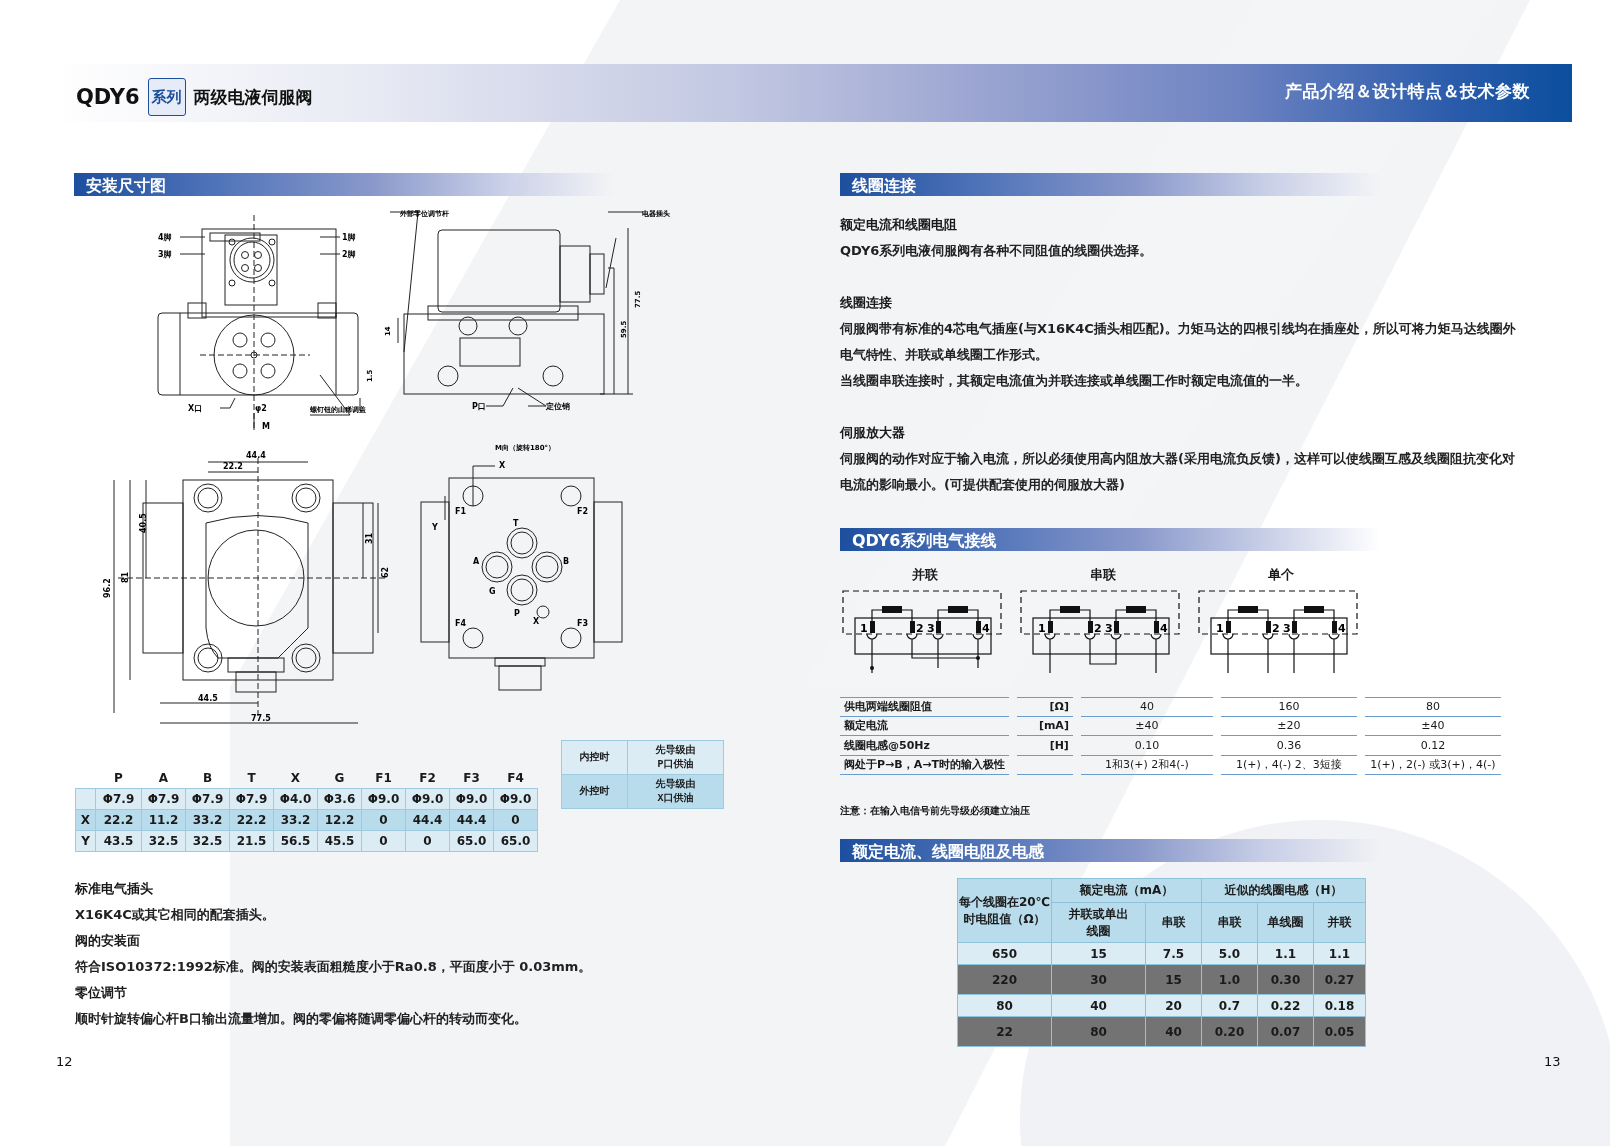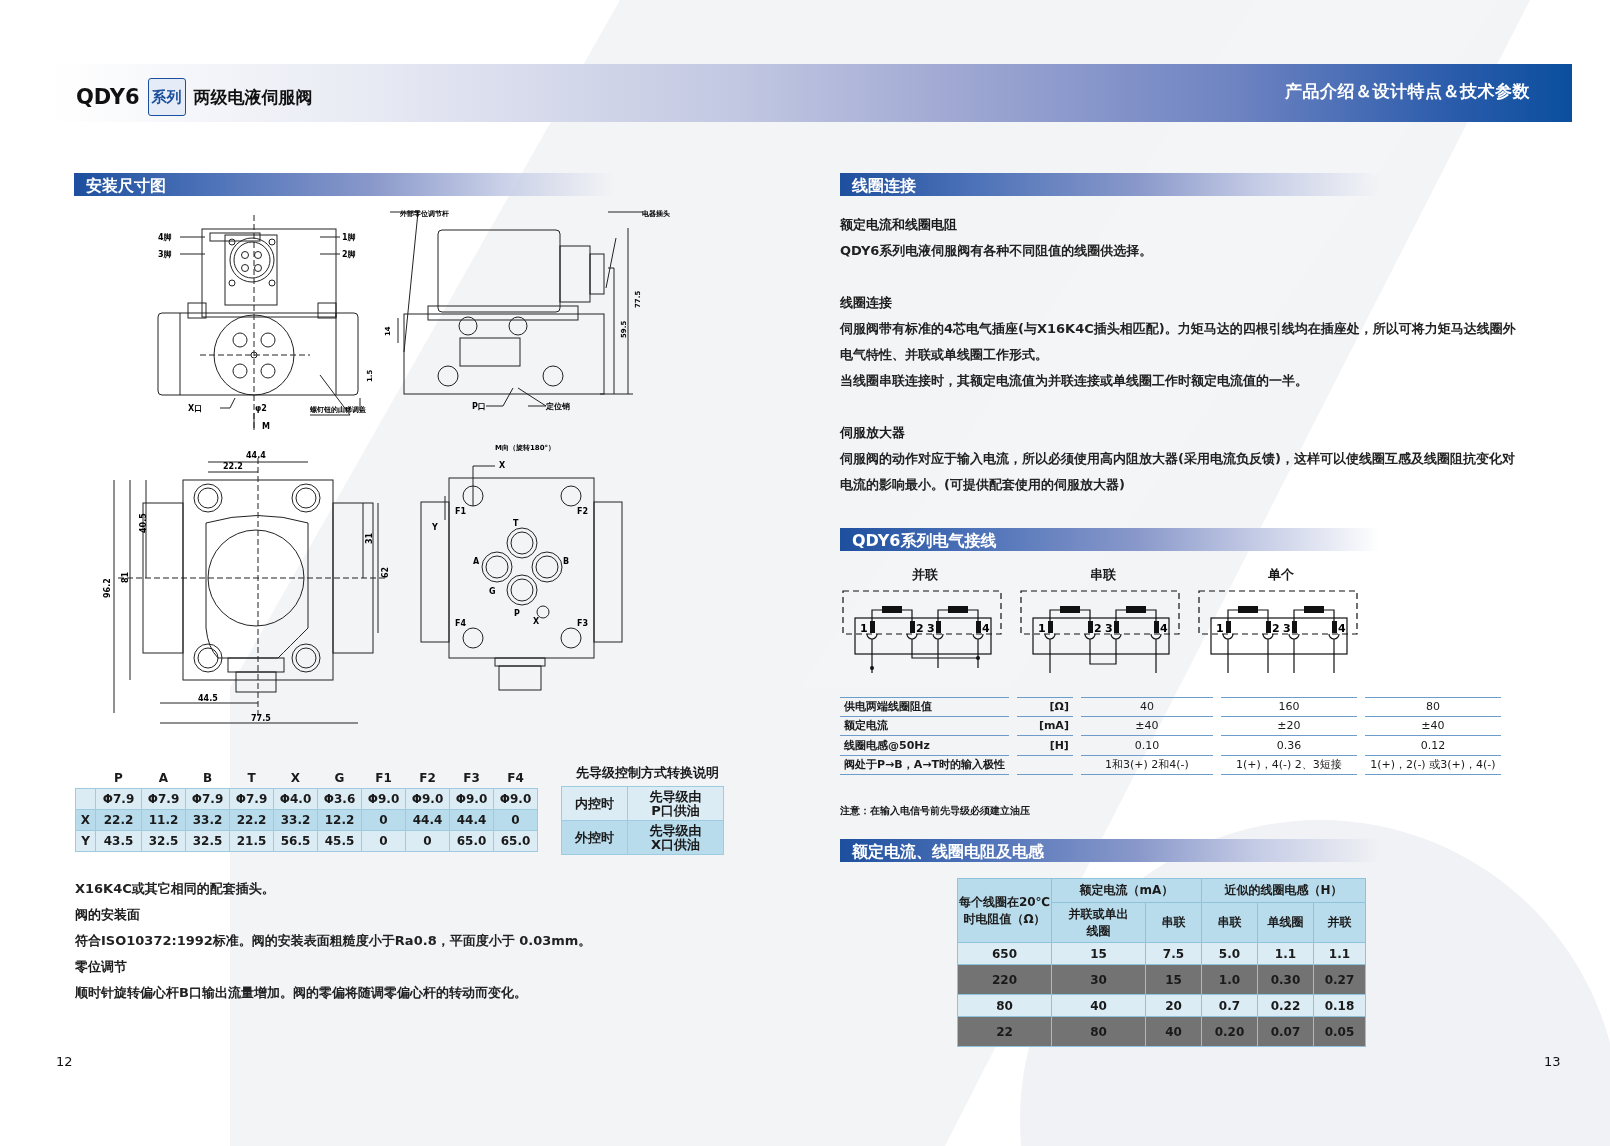--- a/index.html
+++ b/index.html
@@ -57,21 +57,21 @@
 
   
   .port-table { position: absolute; left: 75px; top: 768px; border-collapse: collapse; font-size: 12px; font-weight: bold; }
   .port-table th { height: 20px; padding: 0; text-align: center; font-weight: bold; }
   .port-table td { height: 21px; text-align: center; border: 1px solid #9fcbe0; }
   .port-table tr.r0 td { background: #dcecf5; margin-left: 39px; }
   .port-table tr.r1 td { background: #b9dcec; }
   .port-table tr.r2 td { background: #dcecf5; }
 
   .pilot-title { position: absolute; left: 576px; top: 764px; font-size: 13px; font-weight: bold; }
-  .pilot-table { position: absolute; left: 561px; top: 786px; border-collapse: collapse; font-size: 13px; font-weight: bold; }
+  .pilot-table { position: absolute; left: 561px; top: 740px; border-collapse: collapse; font-size: 10px; font-weight: bold; font-family: Liberation Mono, monospace; }
   .pilot-table td { border: 1px solid #9fcbe0; text-align: center; line-height: 14px; }
   .pilot-table tr.a td { background: #dcecf5; }
   .pilot-table tr.b td { background: #b9dcec; }
 
   .left-notes { position: absolute; left: 75px; top: 876px; font-size: 13px; }
   .left-notes p { height: 26px; line-height: 26px; }
   .left-notes .h { font-weight: bold; }
   .left-notes .t { font-weight: bold; color: #222; }
 
   .right-text { position: absolute; left: 840px; font-size: 13px; }
@@ -344,20 +344,21 @@
     <td style="height:34px;">外控时</td>
     <td>
       <div>先导级由</div>
       <div>X口供油</div>
     </td>
   </tr>
 </tbody>
   </table>
 
 <div class="left-notes">
+  <p class="h">标准电气插头</p>
   <p class="t">X16K4C或其它相同的配套插头。</p>
   <p class="h">阀的安装面</p>
   <p class="t">符合ISO10372:1992标准。阀的安装表面粗糙度小于Ra0.8，平面度小于 0.03mm。</p>
   <p class="h">零位调节</p>
   <p class="t">顺时针旋转偏心杆B口输出流量增加。阀的零偏将随调零偏心杆的转动而变化。</p>
 </div>
 
 <div class="page-num" style="left:56px; top:1054px;">12</div>
 
 <div class="section-bar" style="left:840px; top:173px; width:540px;">线圈连接</div>

